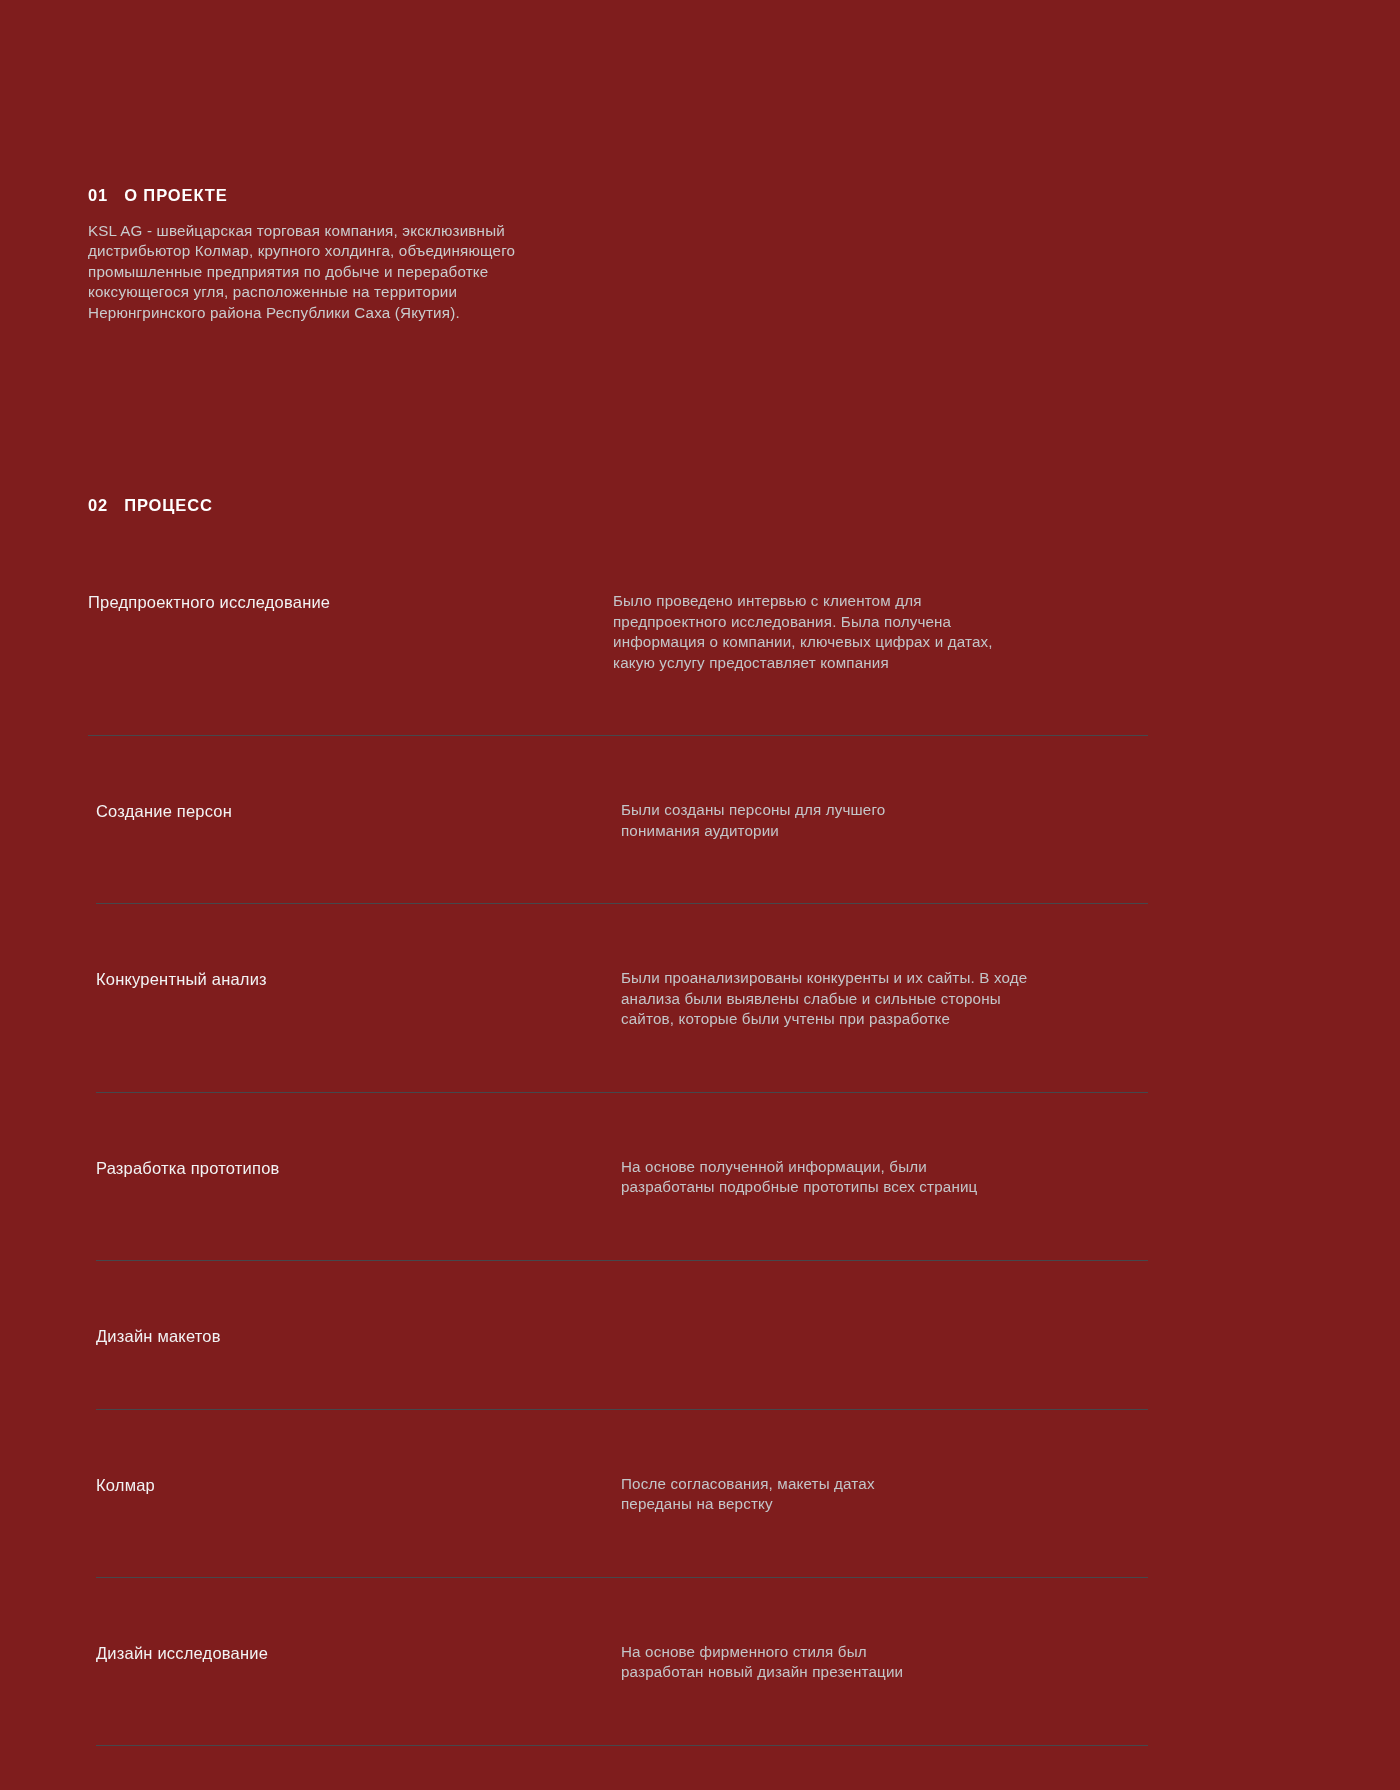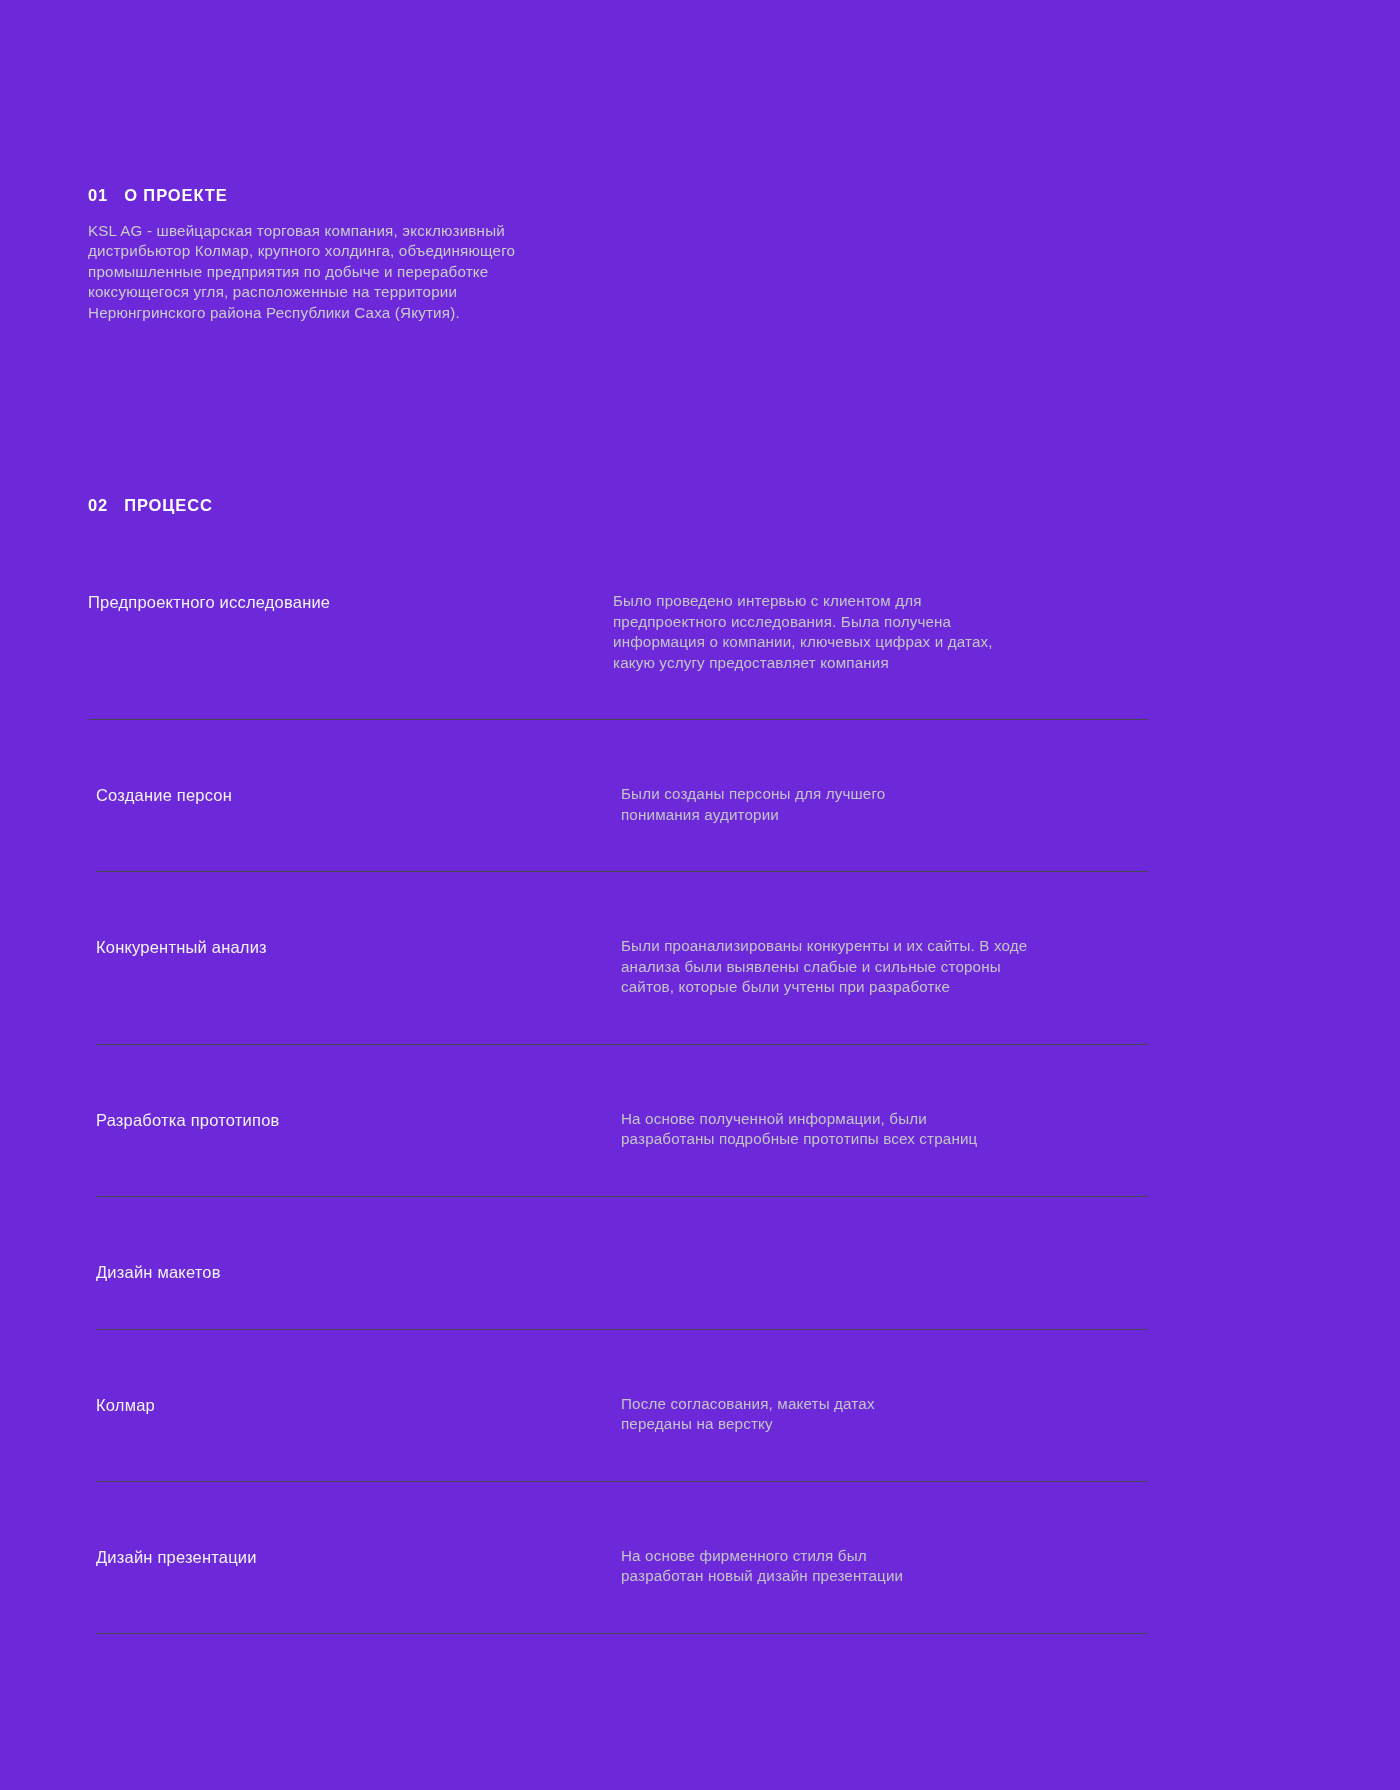--- a/index.html
+++ b/index.html
@@ -13,21 +13,21 @@
     background: #222428;
     font-family: "Liberation Sans", "DejaVu Sans", sans-serif;
     -webkit-font-smoothing: antialiased;
     overflow: hidden;
   }
 
   .page {
     position: relative;
     width: 1400px;
     height: 1790px;
-    background: #6d28d9;
+    background: #7f1d1d;
     box-sizing: border-box;
   }
 
   
   .section-about {
     position: absolute;
     left: 88px;
     top: 172px;
     width: 1060px;
   }
@@ -68,21 +68,21 @@
   }
 
   .process-list {
     margin-top: 72px;
   }
 
   .process-row {
     position: relative;
     display: flex;
     align-items: flex-start;
-    padding-bottom: 46px;
+    padding-bottom: 62px;
     border-bottom: 1px solid #45484c;
   }
   .process-row:first-child {
     padding-top: 4px;
   }
   .process-row + .process-row {
     padding-top: 64px;
     margin-left: 8px;
   }
 
@@ -159,21 +159,21 @@
         <div class="row-title">Дизайн макетов</div>
       </div>
 
       <div class="process-row">
         <div class="row-title">Колмар</div>
         <div class="row-desc">После согласования, макеты датах
 переданы на верстку</div>
       </div>
 
       <div class="process-row">
-        <div class="row-title">Дизайн презентации</div>
+        <div class="row-title">Дизайн исследование</div>
         <div class="row-desc">На основе фирменного стиля был
 разработан новый дизайн презентации</div>
       </div>
 
     </div>
   </section>
 
 </div>
 
 </body></html>

